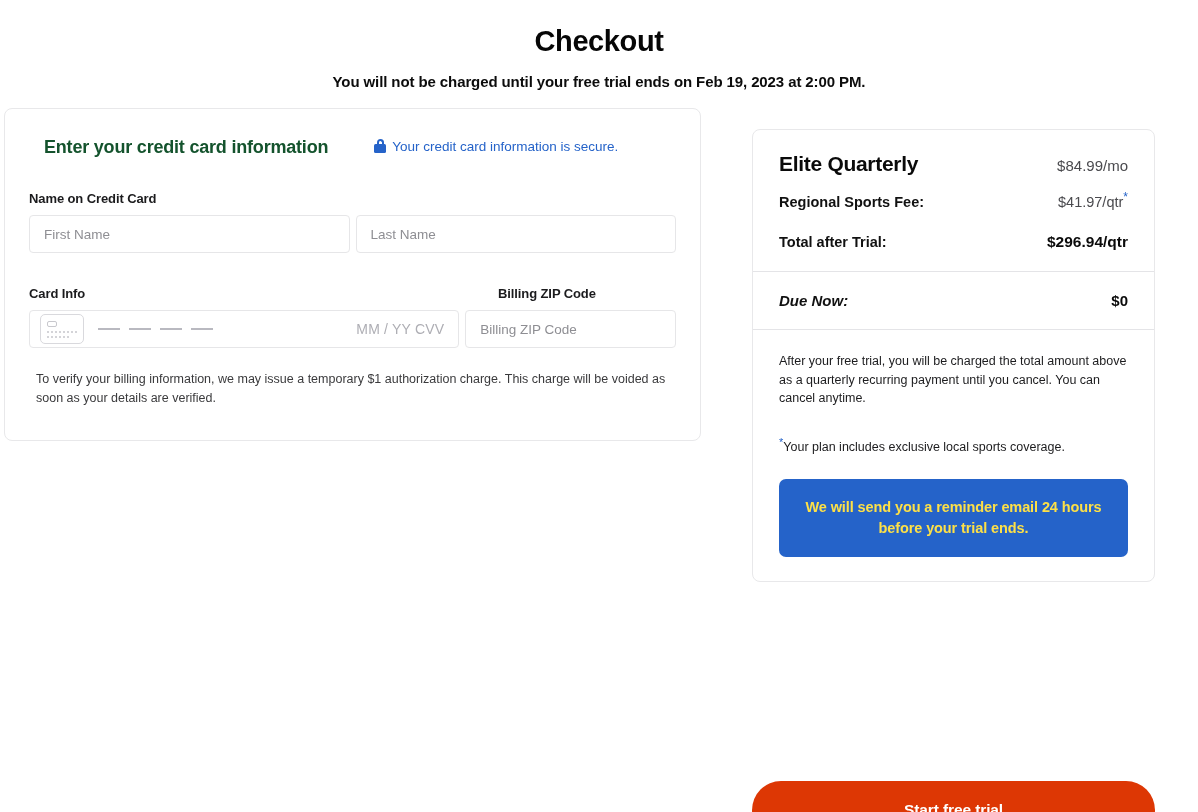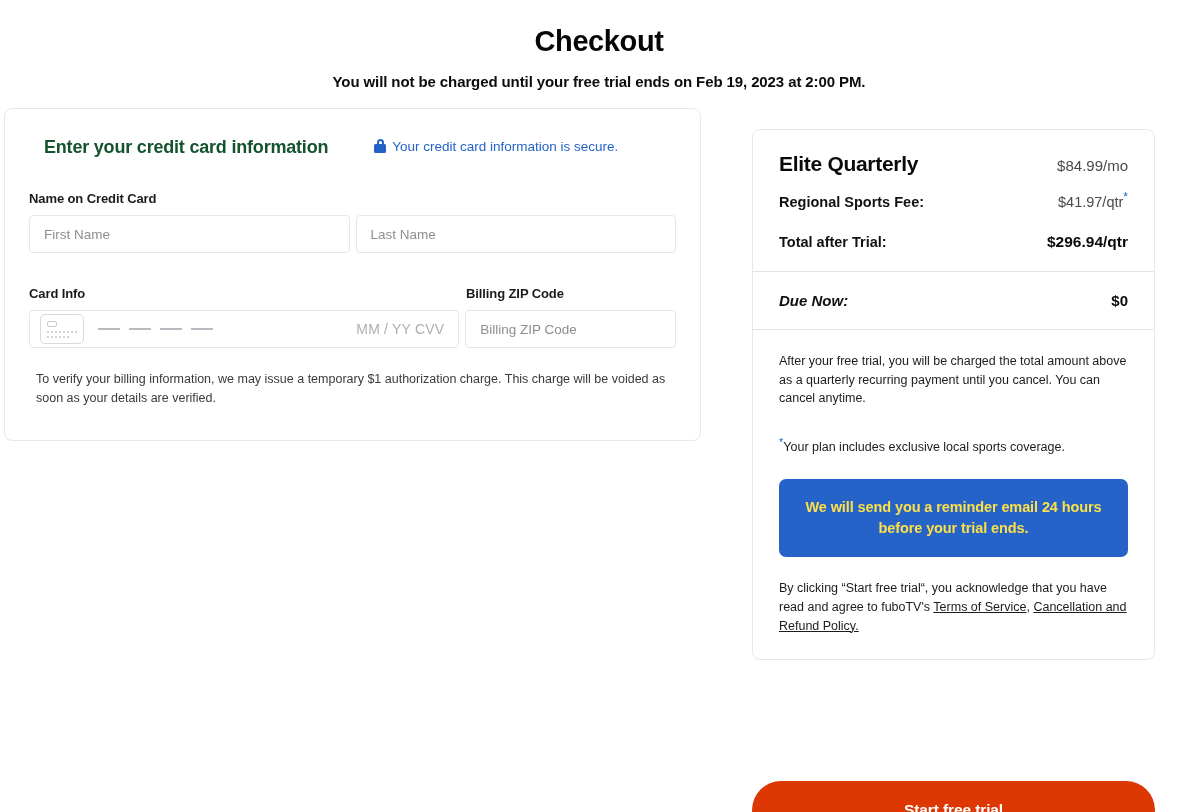--- a/index.html
+++ b/index.html
@@ -98,21 +98,21 @@
     background: #fff;
     display: flex;
     align-items: center;
     padding: 8px 14px;
     font-size: 13.5px;
     color: #8e8e93;
   }
   .input.first-name { width: 323px; }
   .input.last-name { width: 323px; }
 
-  .labels-row { display: flex; }
+  .labels-row { display: flex; gap: 32px; }
   .labels-row .lbl-card { width: 437px; }
 
   .card-row { display: flex; gap: 6px; }
   .card-input {
     width: 431px;
     justify-content: space-between;
     padding: 0 14px 0 10px;
   }
   .card-input-left { display: flex; align-items: center; gap: 14px; }
   .zip-input { width: 211px; }
@@ -337,19 +337,18 @@
       </div>
 
       <div class="divider"></div>
 
       <div class="sum-body">
         <p class="recurring-note">After your free trial, you will be charged the total amount above as a quarterly recurring payment until you cancel. You can cancel anytime.</p>
         <p class="sports-note"><span class="star">*</span><span>Your plan includes exclusive local sports coverage.</span></p>
 
         <div class="reminder-banner">We will send you a reminder email 24 hours before your trial ends.</div>
 
-        <p class="terms"><span>By clicking “Start free trial“, you acknowledge that you have read and agree to fuboTV's </span><a href="#">Terms of Service</a><span>, </span><a href="#">Cancellation and Refund Policy.</a></p>
       </div>
     </div>
 
     <button class="cta">Start free trial</button>
   </div>
 </div>
 
 </body></html>

